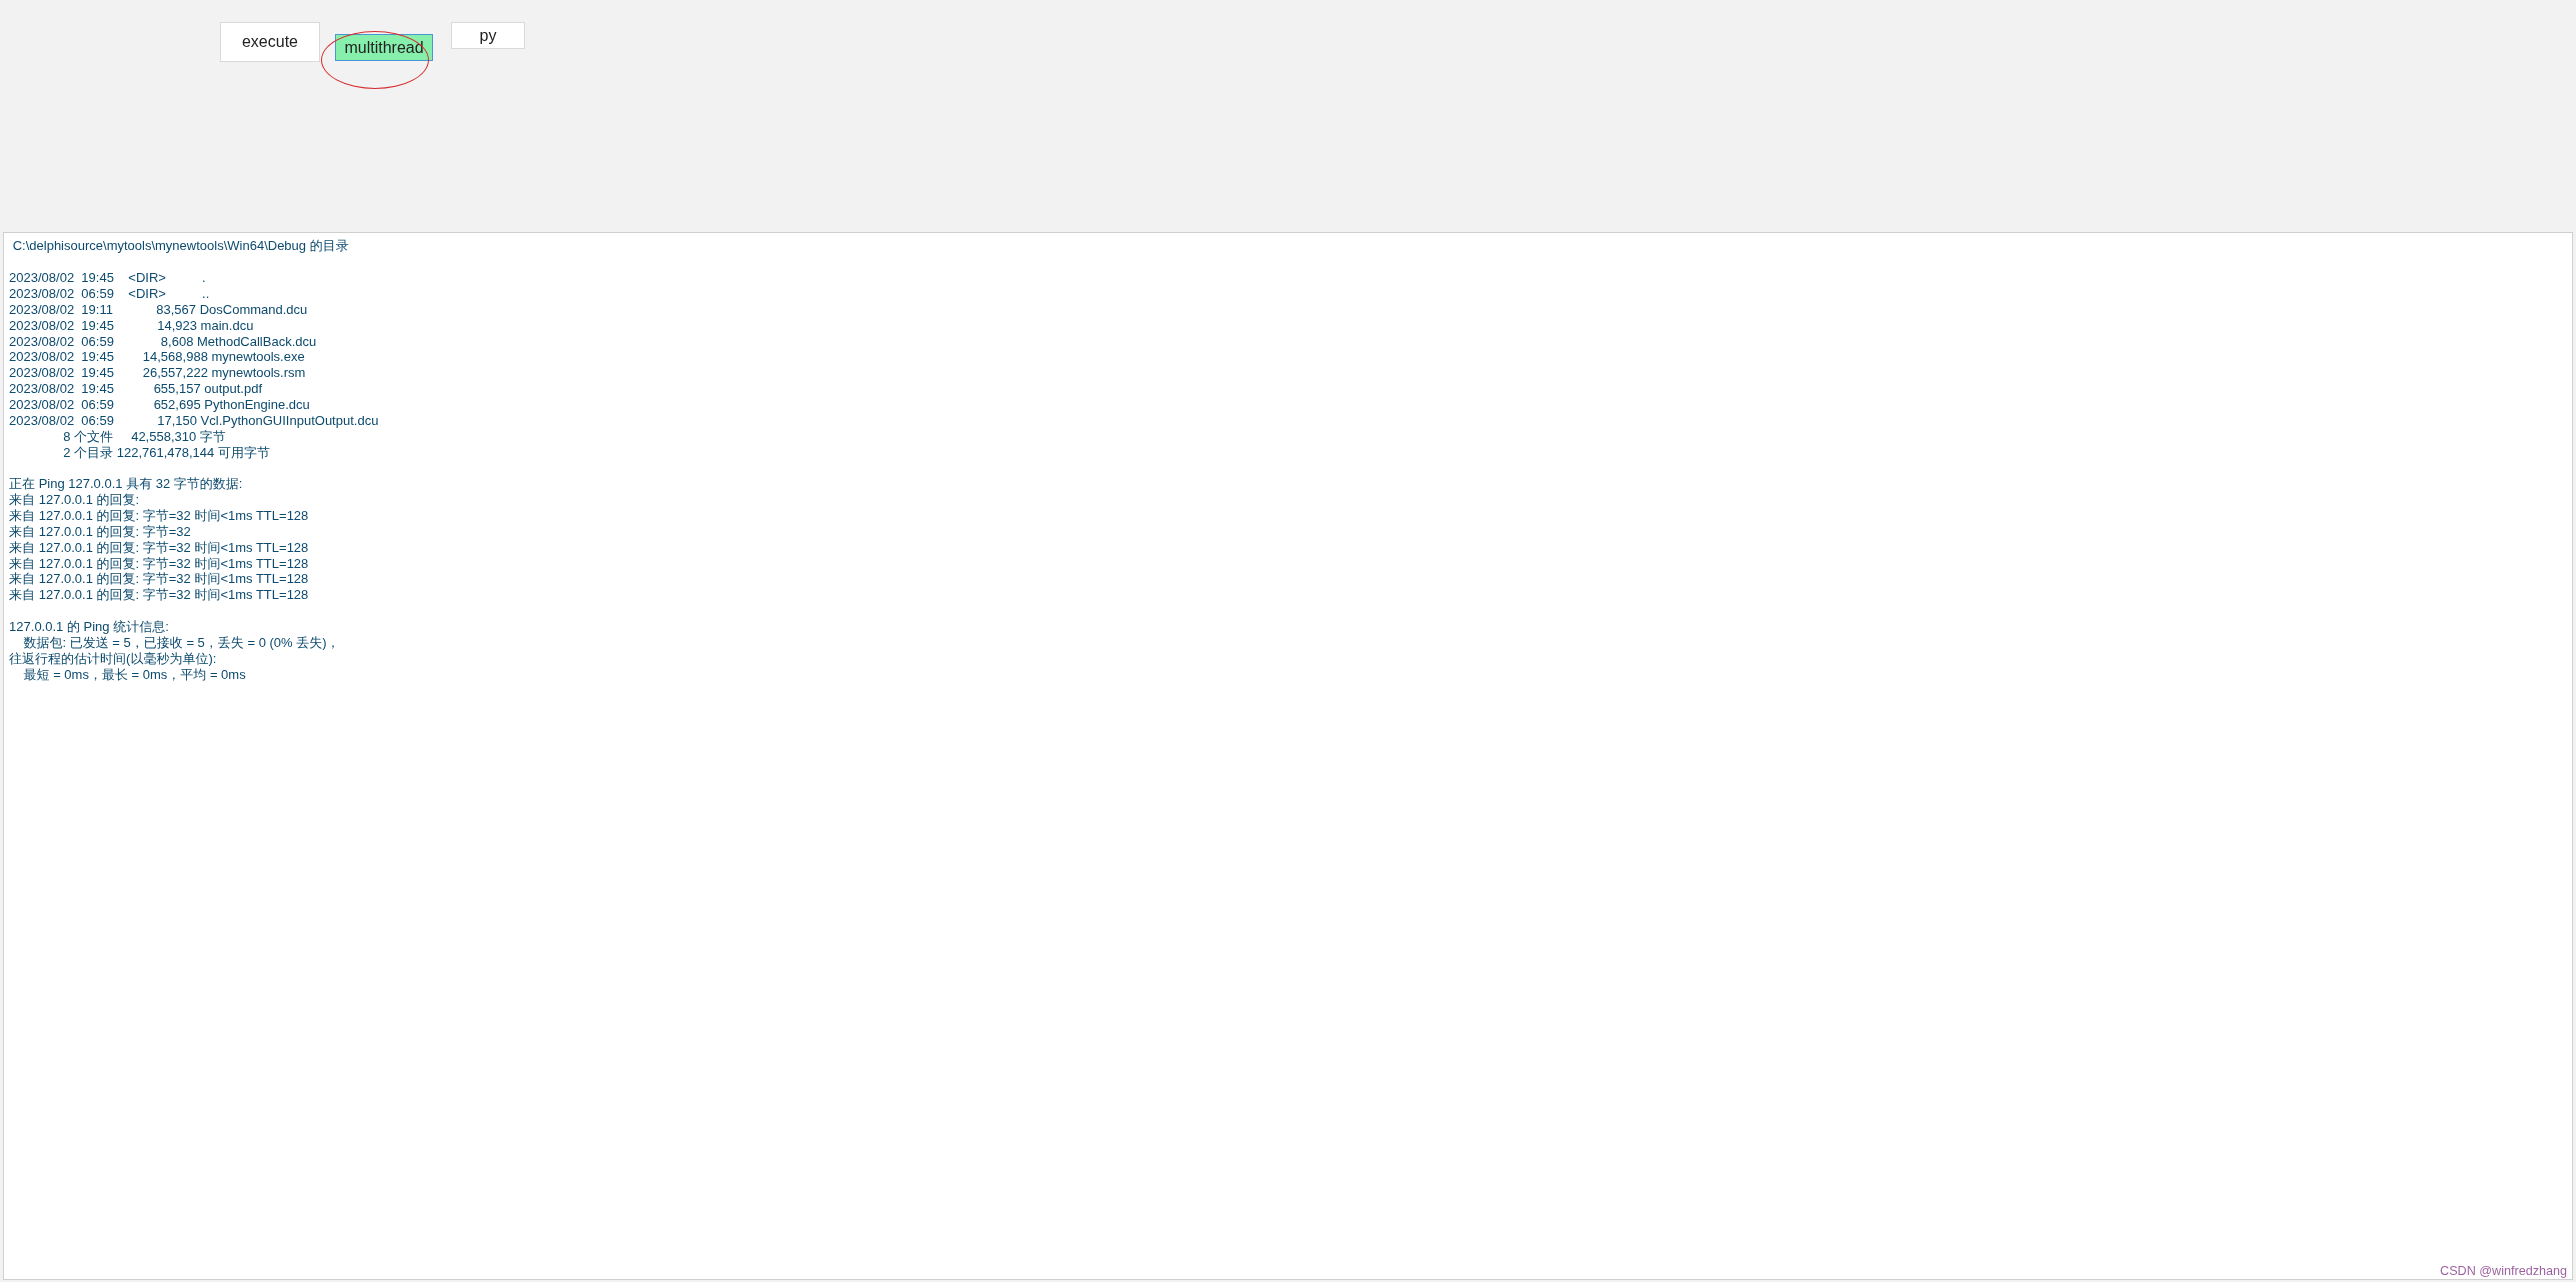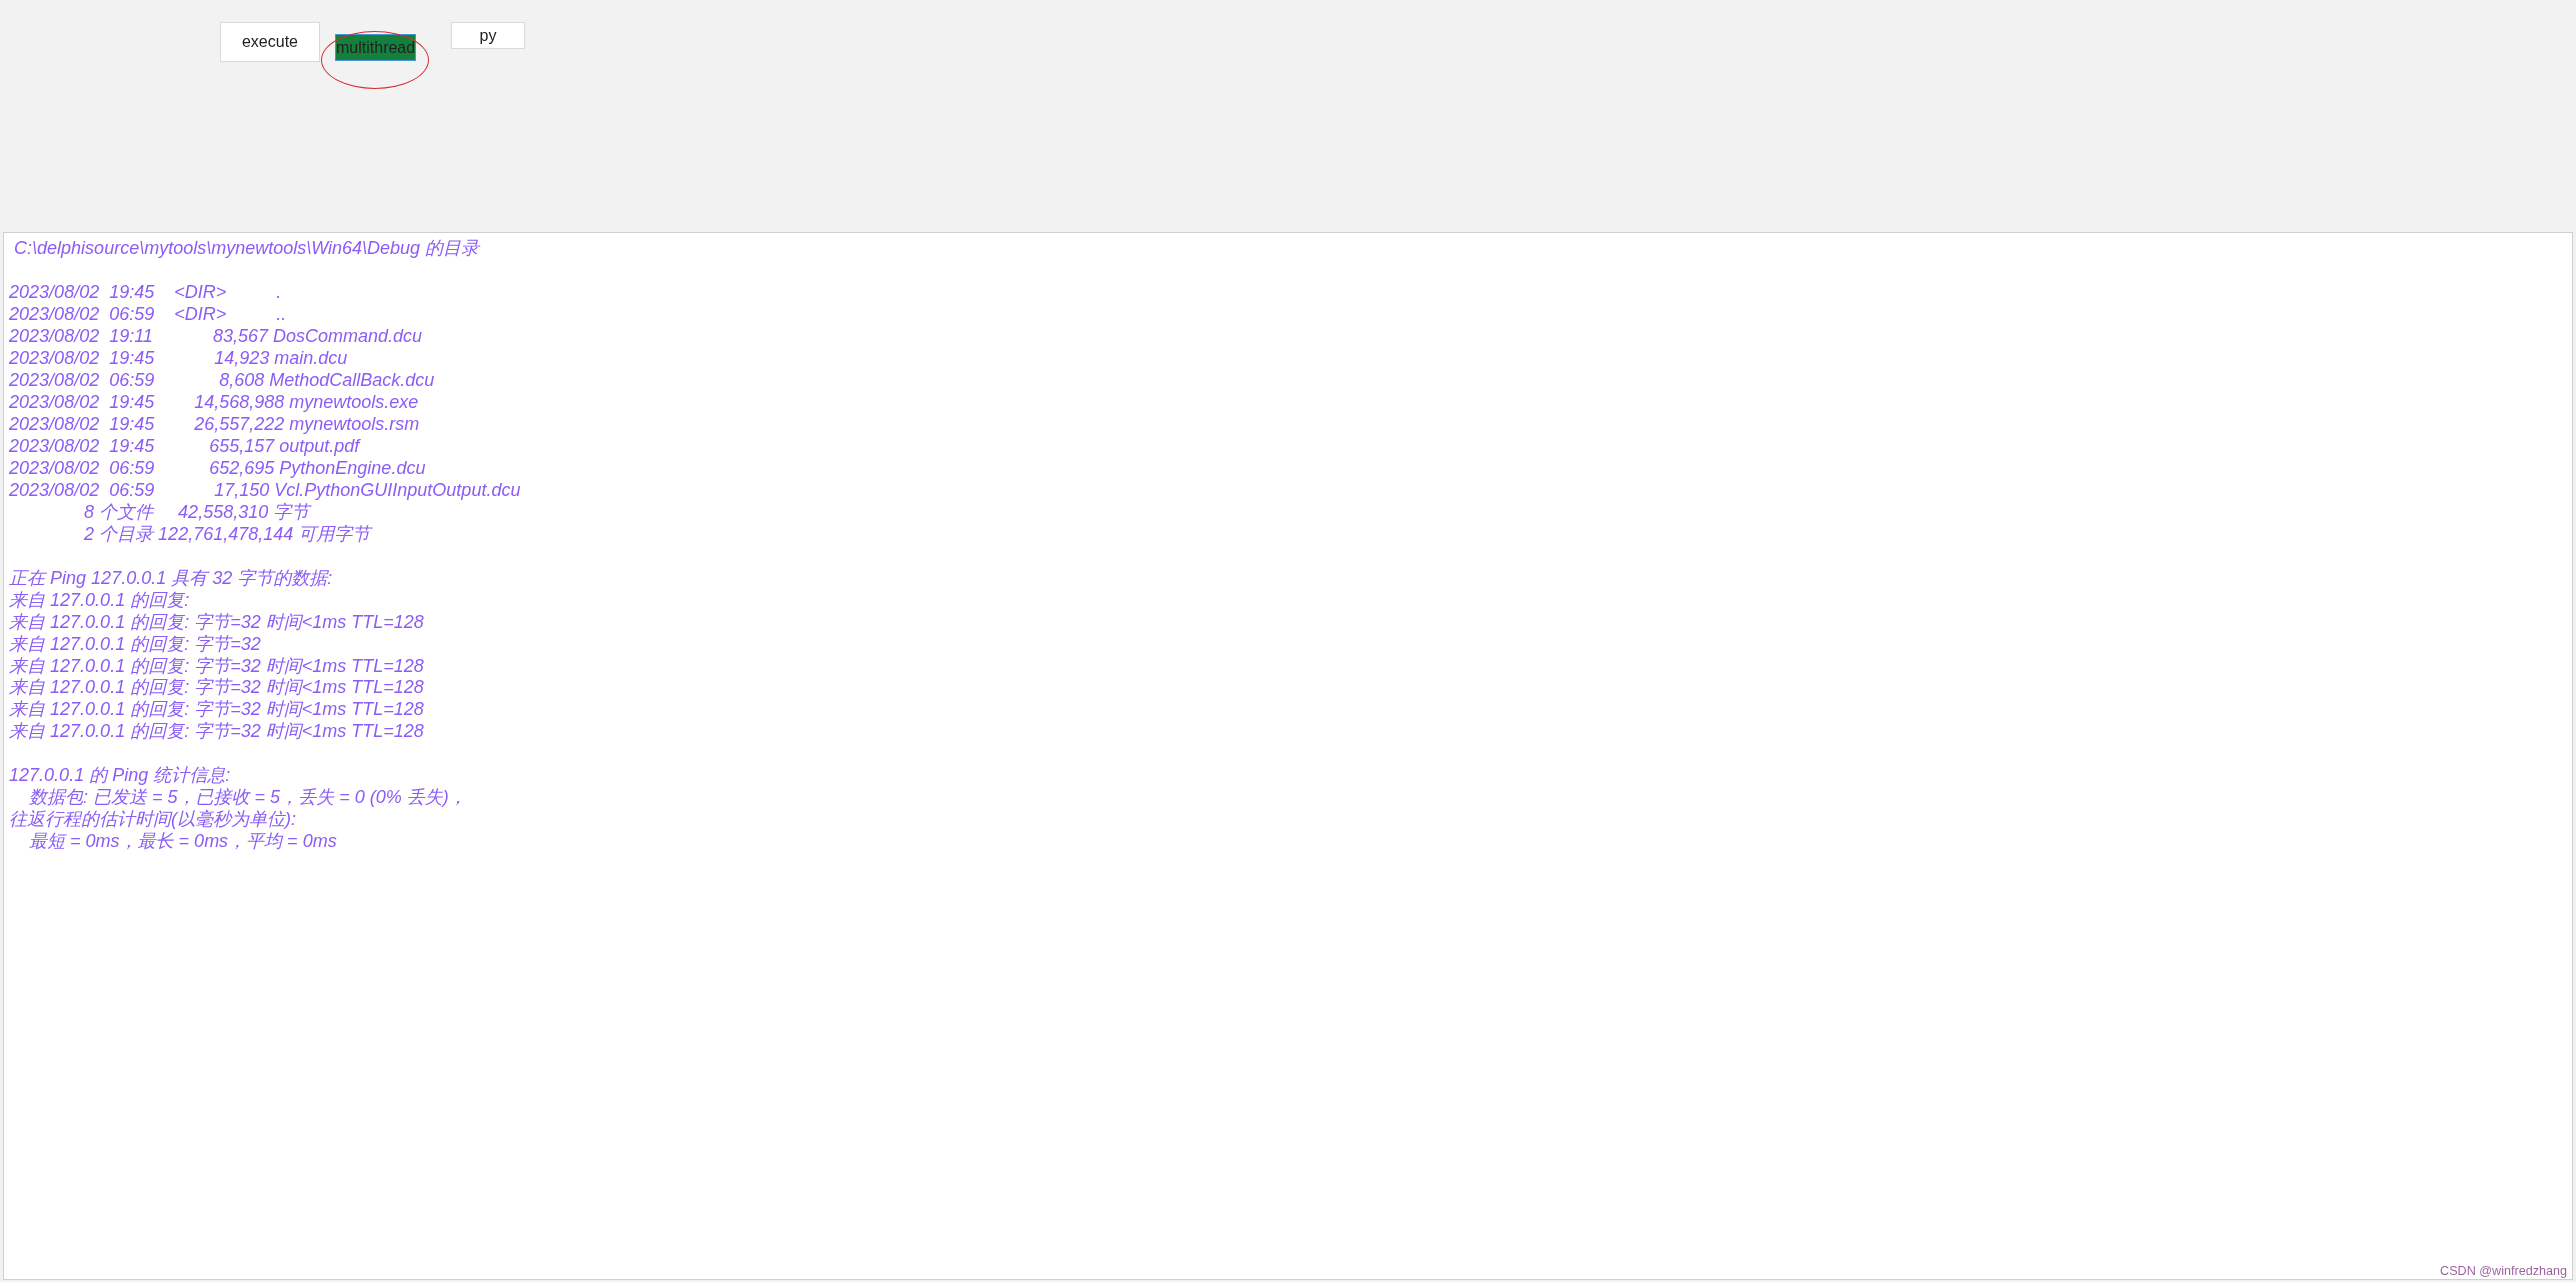--- a/index.html
+++ b/index.html
@@ -43,25 +43,25 @@
     .btn-execute {
       left: 220px;
       top: 0;
       width: 100px;
       height: 40px;
       line-height: 25px;
     }
     .btn-multithread {
       left: 335px;
       top: 12.6px;
-      width: 81px;
+      width: 98px;
       height: 27px;
       line-height: 25px;
       border: 0.9px solid #4a95d4;
-      background: #15803d;
+      background: #86efac;
     }
     .btn-py {
       left: 451px;
       top: 0;
       width: 74px;
       height: 27px;
       line-height: 25px;
     }
     .highlight-ellipse {
       position: absolute;
@@ -81,26 +81,25 @@
       bottom: 2.7px;
       background: #ffffff;
       border: 0.9px solid #d0d0d0;
       overflow: hidden;
     }
     .output-text {
       position: absolute;
       top: 5.4px;
       left: 5.4px;
       right: 5.4px;
-      font-size: 18px;
+      font-size: 13px;
       line-height: 1.22;
-      color: #8b5cf6;
+      color: #0c4a6e;
       white-space: pre;
       font-family: "Microsoft YaHei", "Segoe UI", Tahoma, Arial, sans-serif;
-      font-style: italic;
     }
     .watermark {
       position: absolute;
       right: 9px;
       bottom: 5.4px;
       font-size: 12.6px;
       color: #701a75;
       opacity: 0.7;
       font-family: Arial, sans-serif;
       margin-left: 20px;

